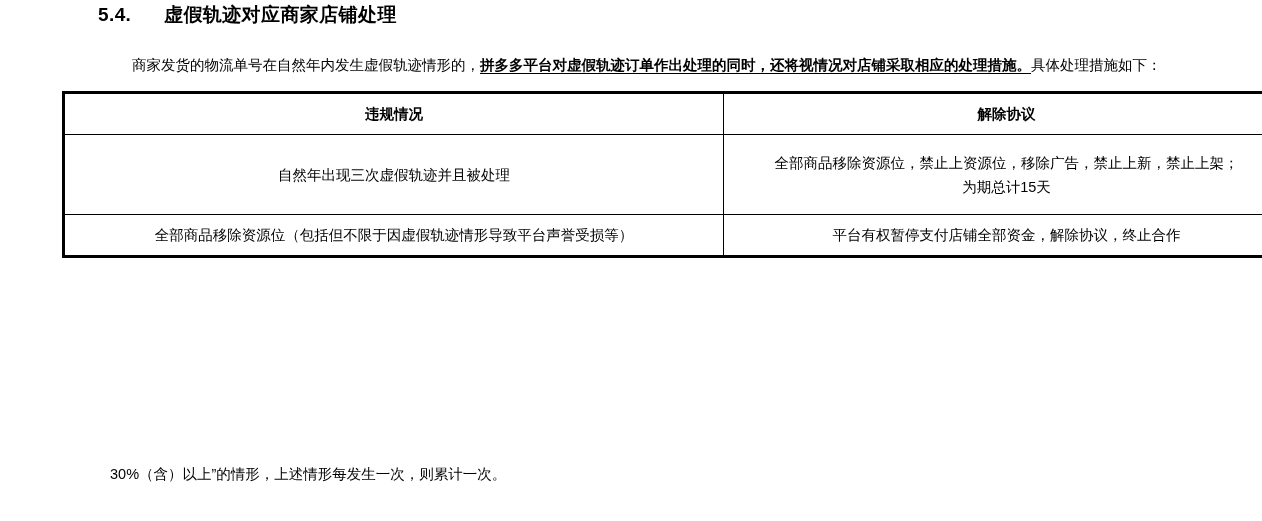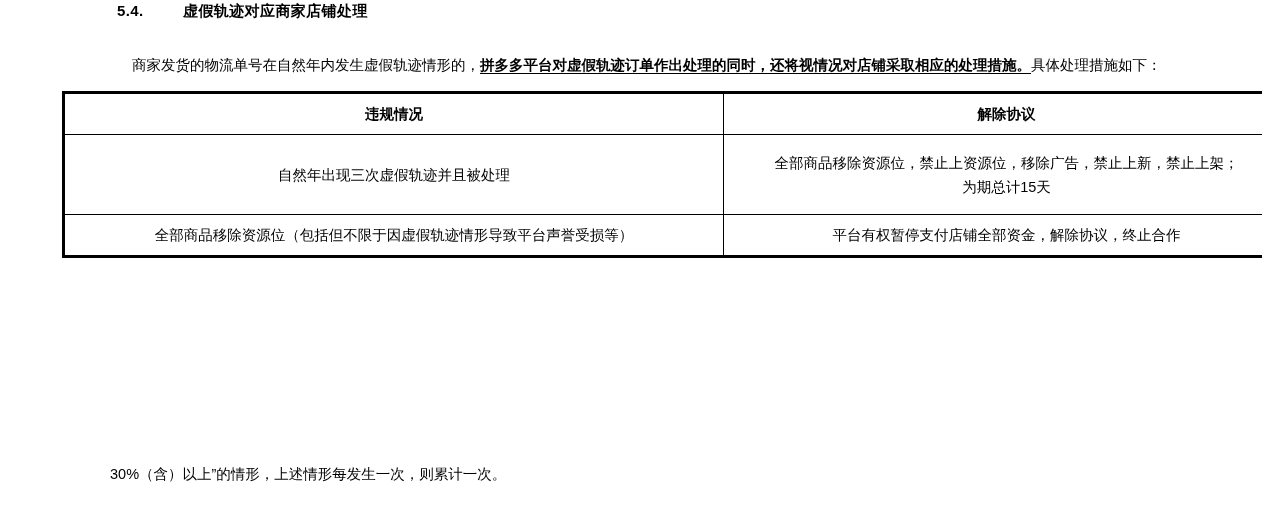--- a/index.html
+++ b/index.html
@@ -16,23 +16,23 @@
   }
   .page {
     position: relative;
     width: 1262px;
     height: 521px;
     box-sizing: border-box;
   }
   
   .section-heading {
     position: absolute;
-    left: 117px;
+    left: 98px;
     top: 2px;
-    font-size: 15px;
+    font-size: 19px;
     font-weight: bold;
     letter-spacing: 0.4px;
     white-space: nowrap;
   }
   .section-heading .num {
     display: inline-block;
     width: 66px;
   }
   
   .intro {

